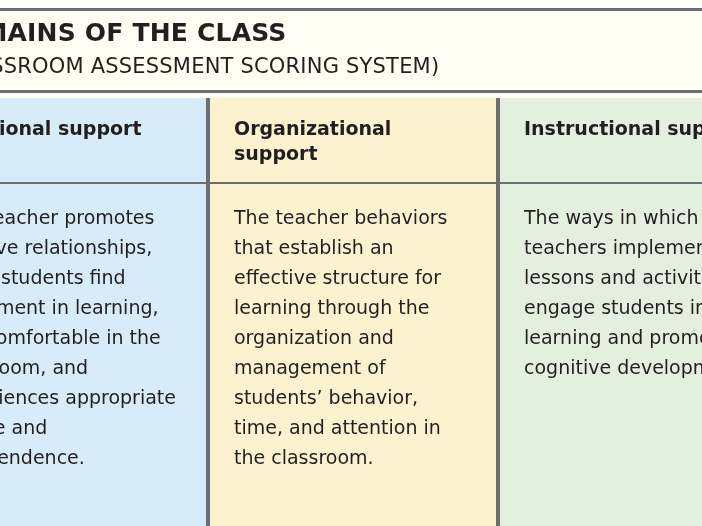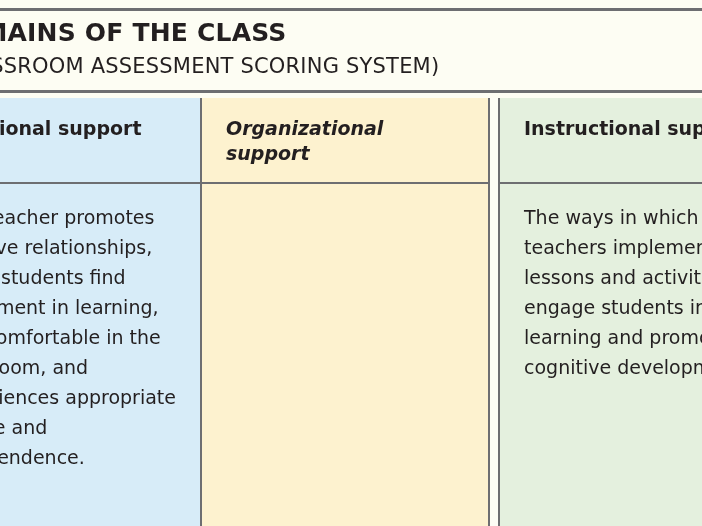--- a/index.html
+++ b/index.html
@@ -83,21 +83,21 @@
   .col {
     position: absolute;
     top: 0;
     width: 290px;
     height: 428px;
     box-sizing: border-box;
     border-left: 2px solid #6d6e71;
     border-right: 2px solid #6d6e71;
   }
   .col-1 { left: 0px;   background: #d7ecf8; }
-  .col-2 { left: 282px; background: #fdf2cf; font-style: italic; }
+  .col-2 { left: 290px; background: #fdf2cf; }
   .col-3 { left: 580px; background: #e4f0de; }
 
   .col-head {
     position: absolute;
     left: 0;
     top: 0;
     width: 100%;
     height: 84px;
     box-sizing: border-box;
     padding: 18px 22px 0 24px;
@@ -142,20 +142,21 @@
 
     <div class="col col-1">
       <div class="col-head">Emotional support</div>
       <div class="col-divider"></div>
       <div class="col-body">The teacher promotes positive relationships, helps students find enjoyment in learning, feel comfortable in the classroom, and experiences appropriate choice and independence.</div>
     </div>
 
     <div class="col col-2">
       <div class="col-head">Organizational support</div>
       <div class="col-divider"></div>
+      <div class="col-body">The teacher behaviors that establish an effective structure for learning through the organization and management of students’ behavior, time, and attention in the classroom.</div>
     </div>
 
     <div class="col col-3">
       <div class="col-head">Instructional support</div>
       <div class="col-divider"></div>
       <div class="col-body">The ways in which teachers implement lessons and activities to engage students in learning and promote cognitive development.</div>
     </div>
 
   </div>
 </div>

